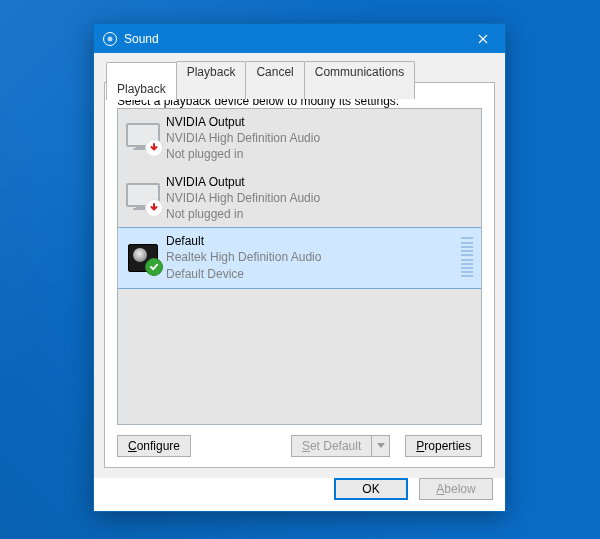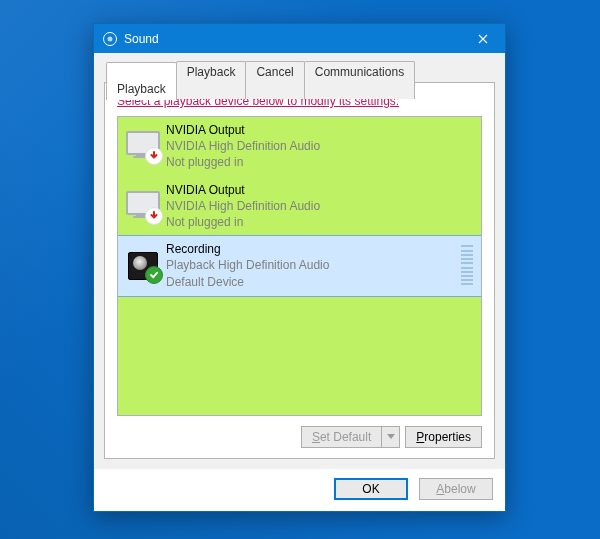--- a/index.html
+++ b/index.html
@@ -10,22 +10,22 @@
   .titlebar .ticon{width:16px;height:16px;margin-right:6px;}
   .titlebar .title{flex:1;}
   .titlebar .closebtn{width:45px;height:29px;display:flex;align-items:center;justify-content:center;}
   .titlebar .closebtn svg{stroke:#fff;}
   .body{flex:1;background:#f0f0f0;padding:8px 10px 10px 10px;display:flex;flex-direction:column;}
   .tabframe{flex:1;position:relative;}
   .tabs{display:flex;position:relative;z-index:2;margin-left:2px;}
   .tab{padding:3px 10px 4px 10px;border:1px solid #b5b5b5;border-bottom:none;background:#f0f0f0;margin-right:-1px;border-radius:2px 2px 0 0;font-size:12px;color:#333;cursor:default;}
   .tab.active{background:#fff;position:relative;top:1px;padding-top:19px;}
   .tabpage{position:absolute;top:21px;left:0;right:0;bottom:0;background:#fff;border:1px solid #b5b5b5;padding:11px 12px 10px 12px;display:flex;flex-direction:column;}
-  .instruction{color:#be185d;margin-bottom:8px;text-decoration:underline;}
-  .devicelist{flex:1;border:1px solid #aab4bf;background:#bef264;overflow:hidden;}
+  .instruction{color:#000000;}
+  .devicelist{flex:1;border:1px solid #aab4bf;background:#e5e5e5;overflow:hidden;}
   .device{display:flex;align-items:center;padding:5px 8px 6px 8px;position:relative;}
   .device.selected{background:#cfe8ff;border:1px solid #79a9d8;margin:-1px;}
   .devicon{width:34px;height:32px;position:relative;flex:0 0 34px;margin-right:6px;}
   .monitor{position:absolute;left:0;top:1px;width:30px;height:20px;border:2px solid #aab0b6;border-radius:2px;background:#e8eaec;}
   .stand{position:absolute;left:10px;top:23px;width:12px;height:3px;background:#aab0b6;}
   .base{position:absolute;left:7px;top:26px;width:18px;height:2px;background:#aab0b6;border-radius:1px;}
   .badge{position:absolute;right:-3px;bottom:-3px;width:16px;height:16px;border-radius:50%;background:#fff;border:1px solid #e0e0e0;display:flex;align-items:center;justify-content:center;}
   .badge.red svg{display:block;}
   .badge.green{background:#35a635;border-color:#2a8a2a;}
   .speakerbox{position:absolute;left:2px;top:3px;width:28px;height:26px;background:#1a1a1a;border:1px solid #000;border-radius:2px;}
@@ -33,24 +33,24 @@
   .devtext{flex:1;line-height:1.35;}
   .devtext .name{color:#000;}
   .devtext .sub{color:#808080;}
   .meter{width:12px;height:40px;display:flex;flex-direction:column;justify-content:space-between;padding:1px 0;margin-left:6px;}
   .meter div{height:2px;background:#9fc3e8;}
   .bottomrow{display:flex;align-items:center;margin-top:10px;}
   .spacer{flex:1;}
   .btn{height:22px;border:1px solid #adadad;background:#e9e9e9;font-family:inherit;font-size:12px;padding:0 10px;cursor:default;color:#000;}
   .btn:not(:last-child){margin-right:5px;}
   .btn.disabled{color:#9a9a9a;}
-  .splitbtn{display:flex;margin-right:5px;}
+  .splitbtn{display:flex;margin-right:15px;}
   .splitbtn .btn{margin-right:0;}
   .splitbtn .dd{width:18px;padding:0;border-left:none;display:flex;align-items:center;justify-content:center;}
-  .buttonbar{display:flex;justify-content:flex-end;padding:9px 12px 11px 0;}
+  .buttonbar{display:flex;justify-content:flex-end;padding:0 12px 11px 0;}
   .buttonbar .btn{width:74px;padding:0;}
   .buttonbar .btn.primary{border:1px solid #0078d7;box-shadow:inset 0 0 0 1px #0078d7;}
   .buttonbar .btn:not(:first-child){margin-left:6px;}
   .und{text-decoration:underline;}
 </style>
 </head>
 <body>
 
 <div class="desktop">
   <div class="beam" style="left:0;top:0;width:100%;height:100%;background:linear-gradient(135deg,rgba(255,255,255,0.07) 0%,rgba(255,255,255,0) 35%),linear-gradient(45deg,rgba(0,0,0,0.1) 0%,rgba(0,0,0,0) 40%);"></div>
@@ -122,39 +122,40 @@
                 <div class="devicon">
                   <div class="speakerbox"></div>
                   <div class="cone"></div>
                   <div class="badge green">
                     <svg width="10" height="10" viewBox="0 0 10 10">
                       <path d="M2 5 L4.2 7.2 L8.2 2.6" stroke="#fff" stroke-width="1.8" fill="none" stroke-linecap="round"></path>
                     </svg>
                   </div>
                 </div>
                 <div class="devtext">
-                  <div class="name">Recording</div>
-                  <div class="sub">Playback High Definition Audio</div>
+                  <div class="name">Default</div>
+                  <div class="sub">Realtek High Definition Audio</div>
                   <div class="sub">Default Device</div>
                 </div>
                 <div class="meter">
                   <div></div>
                   <div></div>
                   <div></div>
                   <div></div>
                   <div></div>
                   <div></div>
                   <div></div>
                   <div></div>
                   <div></div>
                   <div></div>
                 </div>
               </div>
             </div>
           <div class="bottomrow">
+            <button class="btn"><span class="und">C</span><span id="cfg-rest">onfigure</span></button>
             <div class="spacer"></div>
             <div class="splitbtn">
               <button class="btn disabled" id="sd-btn"><span class="und">S</span><span id="sd-rest">et Default</span></button>
               <button class="btn dd disabled">
                 <svg width="8" height="6" viewBox="0 0 8 6">
                     <path d="M0 0 L4 5 L8 0 Z" fill="#9a9a9a"></path>
                   </svg>
               </button>
             </div>
             <button class="btn"><span class="und">P</span><span id="prop-rest">roperties</span></button>

